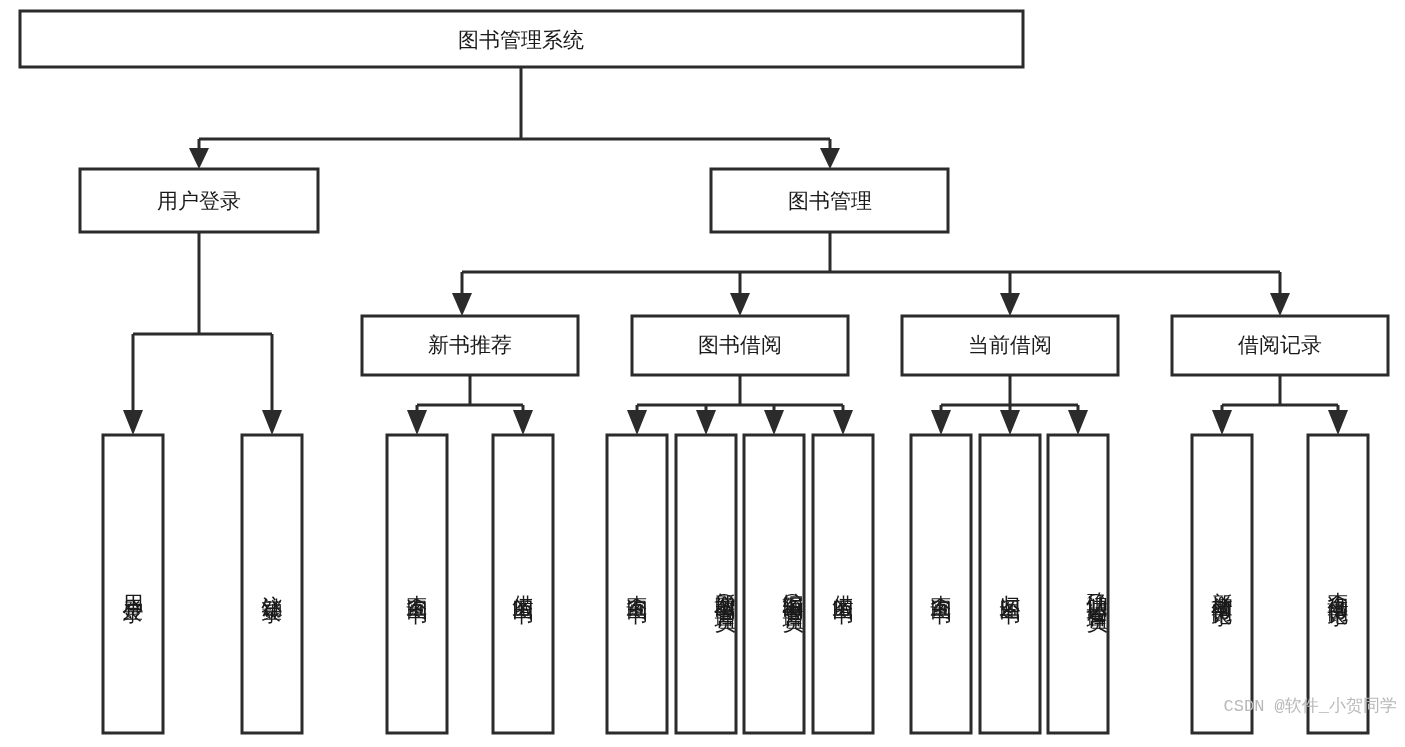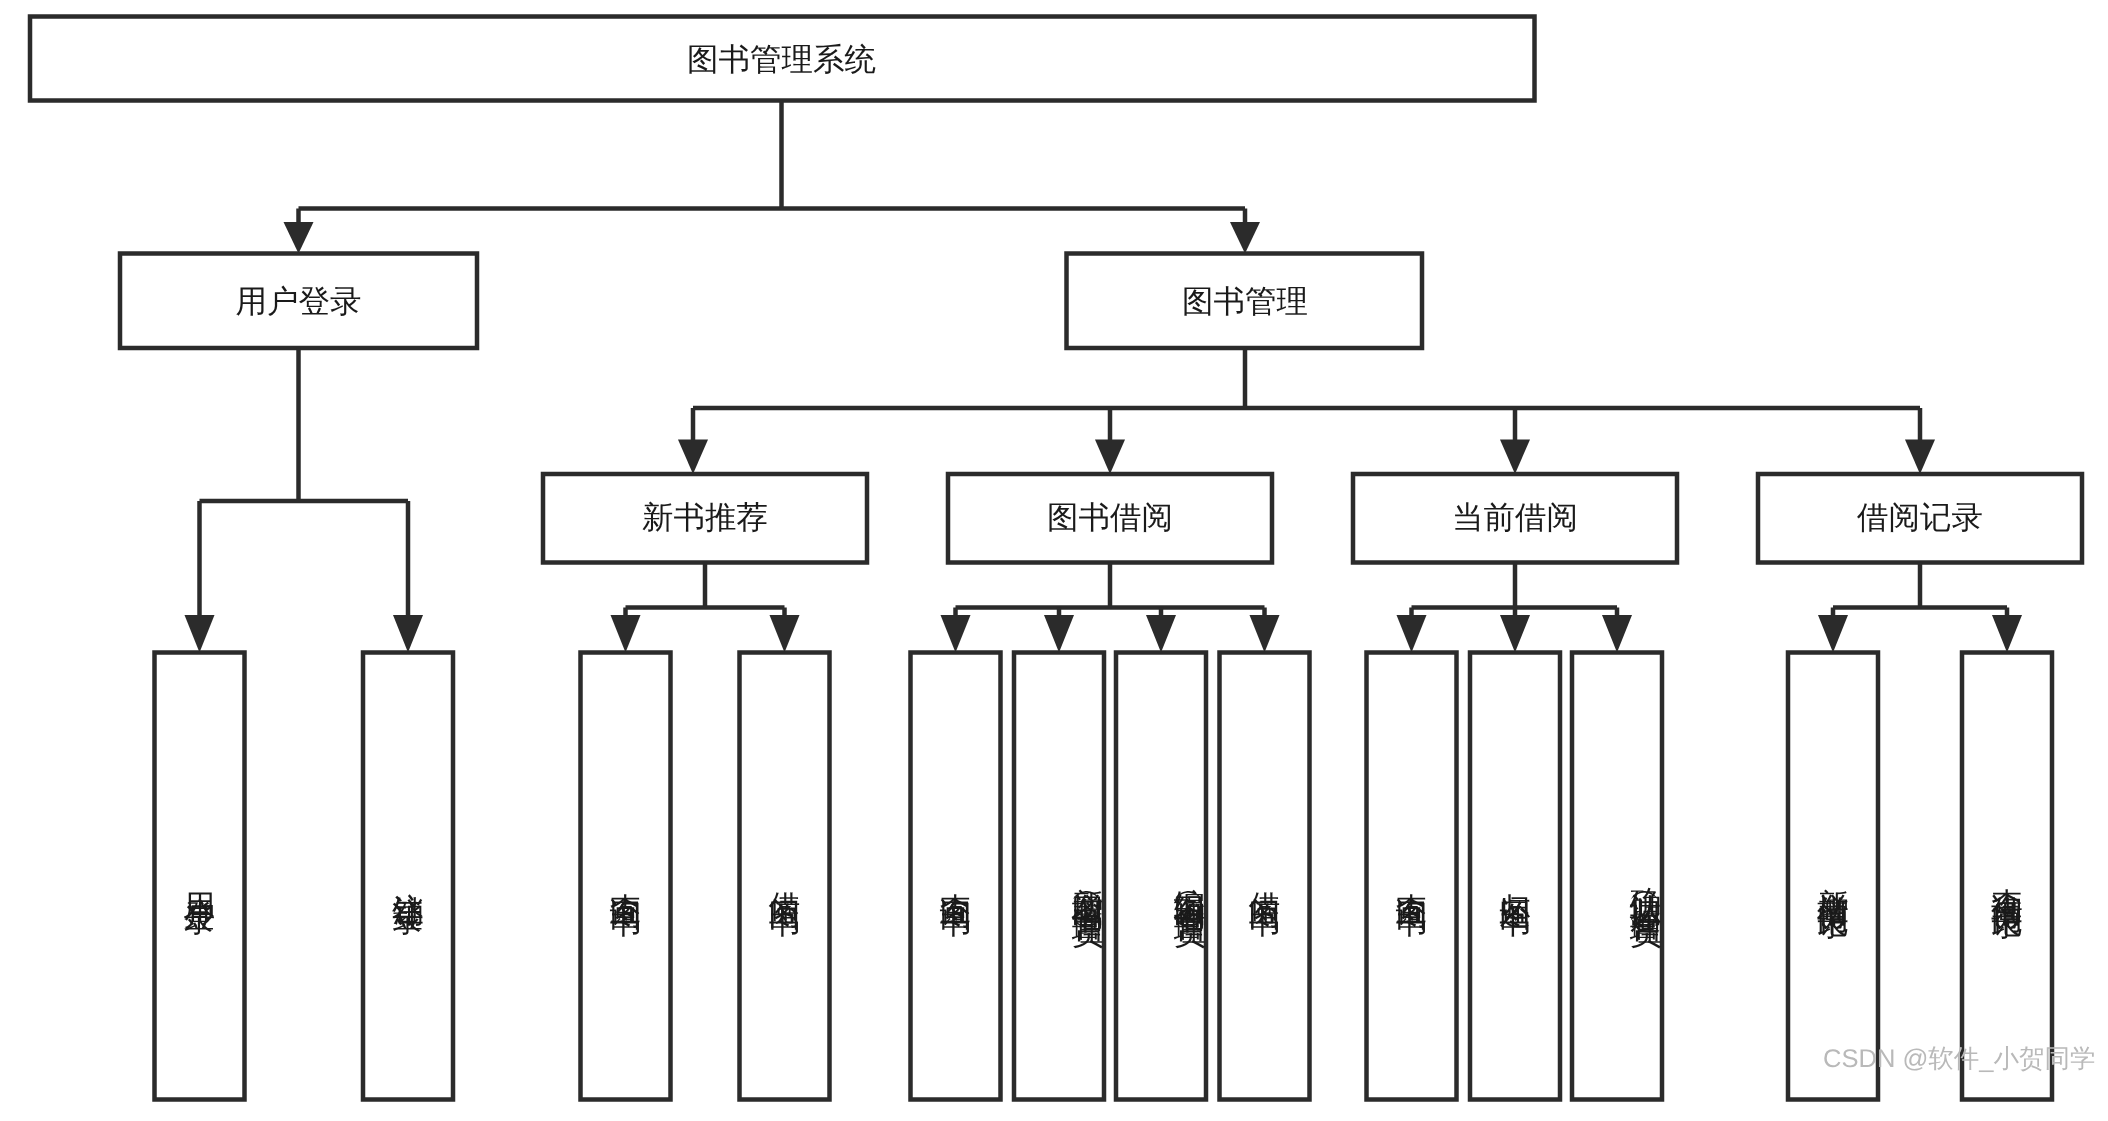--- a/index.html
+++ b/index.html
@@ -64,21 +64,21 @@
     white-space: nowrap;
     pointer-events: none;
   }
   .node-label-v.centered {
     align-items: center;
   }
   .watermark {
     position: absolute;
     right: 8px;
     bottom: 6px;
-    font-family: Liberation Sans, sans-serif;
+    font-family: Liberation Mono, monospace;
     font-size: 17px;
     color: #b9b9b9;
     white-space: nowrap;
   }
 </style>
 </head>
 <body>
 
 <div id="diagram-root">
 

